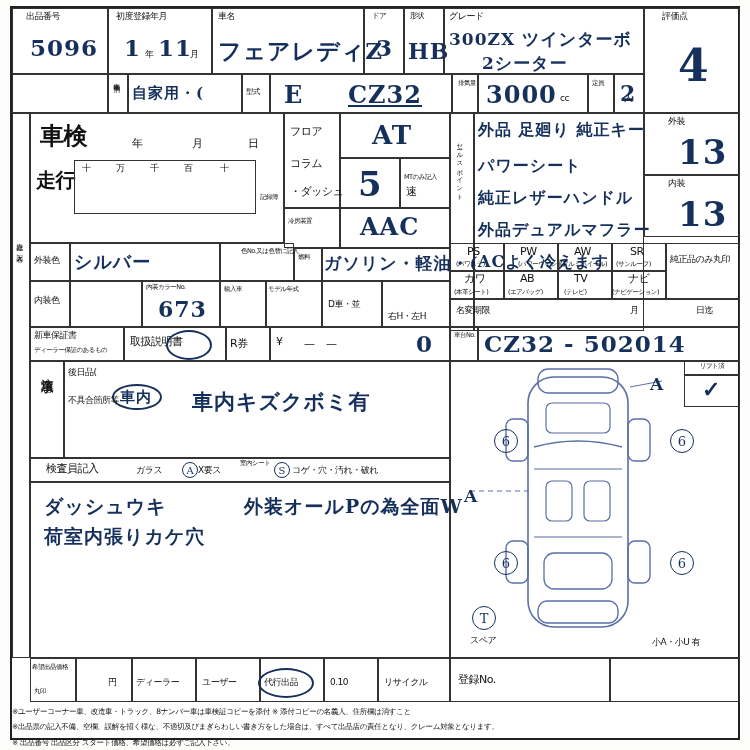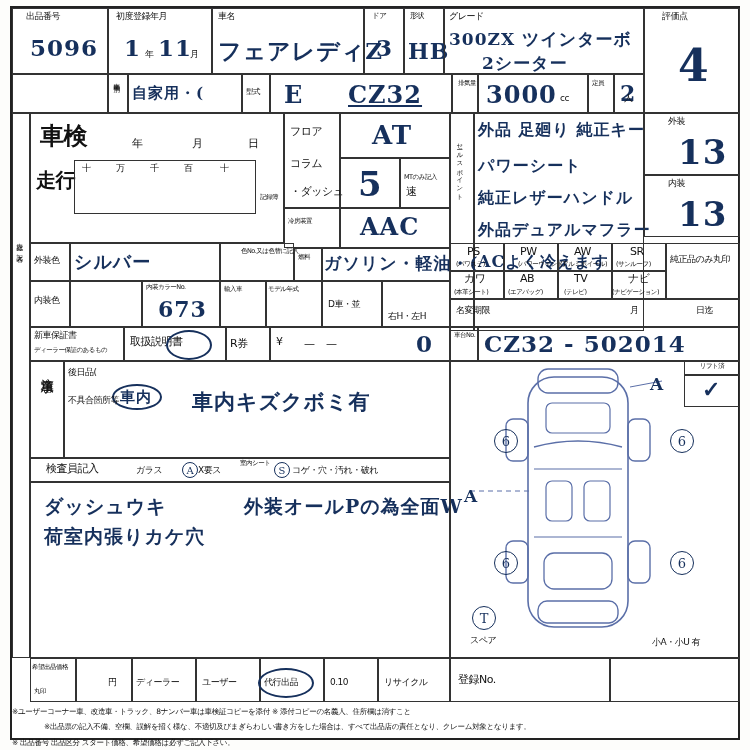--- a/index.html
+++ b/index.html
@@ -350,14 +350,14 @@
   <div class="c" style="left:366px;top:650px;width:72px;height:44px;"></div>
   <div class="lbl" style="left:372px;top:670px;">リサイクル</div>
 
   <div class="c" style="left:438px;top:650px;width:160px;height:44px;"></div>
   <div class="lbl md" style="left:446px;top:666px;">登録No.</div>
   <div class="c" style="left:598px;top:650px;width:130px;height:44px;"></div>
 
 </div>
 
 <div class="footer" style="top:707px;">※ユーザーコーナー車、改造車・トラック、8ナンバー車は車検証コピーを添付  ※ 添付コピーの名義人、住所欄は消すこと</div>
-<div class="footer" style="top:722px;margin-left:32px;">※出品票の記入不備、空欄、誤解を招く様な、不適切及びまぎらわしい書き方をした場合は、すべて出品店の責任となり、クレーム対象となります。</div>
+<div class="footer" style="top:722px;">※出品票の記入不備、空欄、誤解を招く様な、不適切及びまぎらわしい書き方をした場合は、すべて出品店の責任となり、クレーム対象となります。</div>
 <div class="footer" style="top:738px;">※ 出品番号 出品区分 スタート価格、希望価格は必ずご記入下さい。</div>
 
 </body></html>

